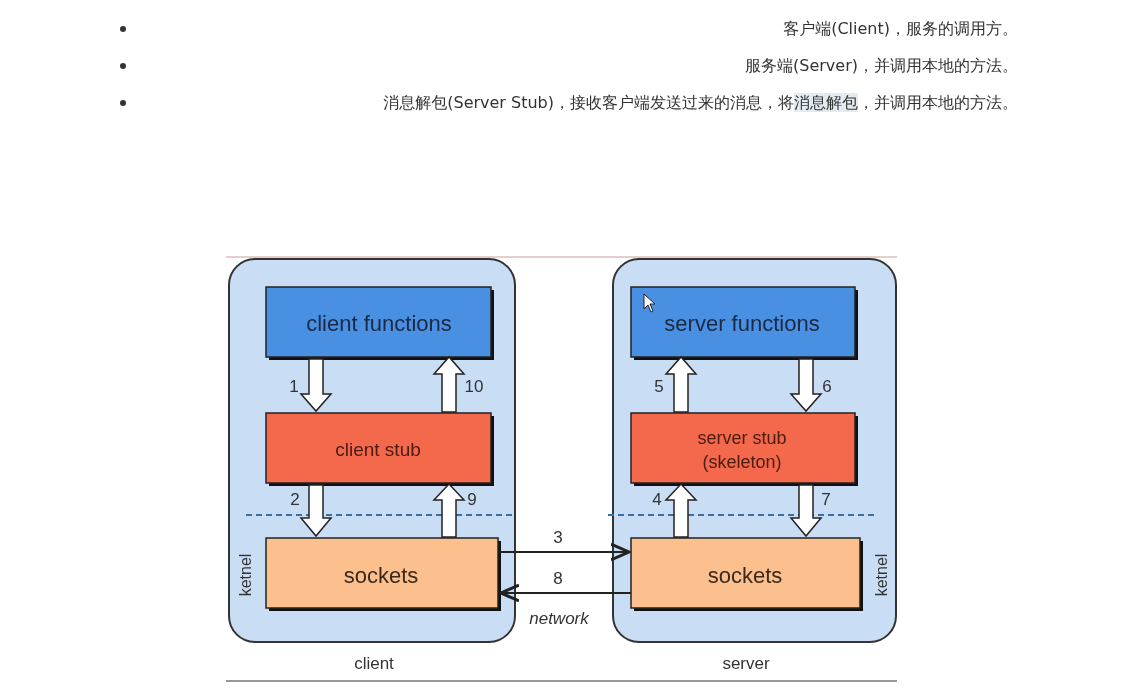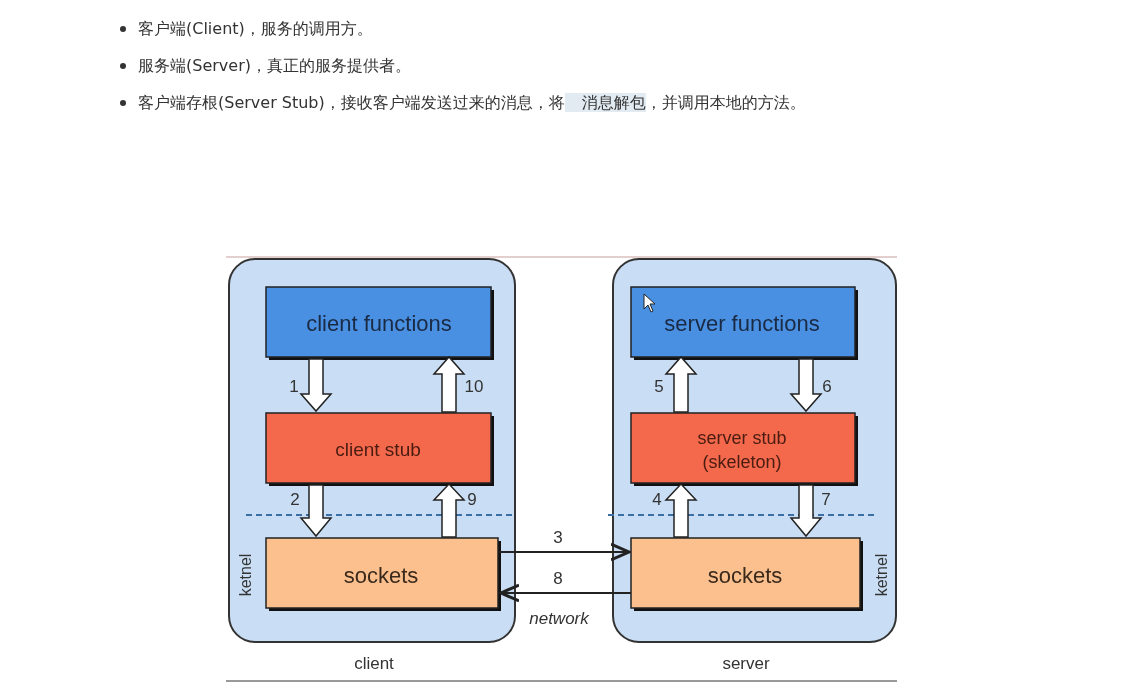--- a/index.html
+++ b/index.html
@@ -5,43 +5,43 @@
     html, body { margin: 0; padding: 0; }
     body {
       width: 1139px; height: 694px; overflow: hidden;
       background: #ffffff;
       font-family: "DejaVu Sans", "Liberation Sans", sans-serif;
       color: #333333;
       position: relative;
     }
     .bullets {
       position: absolute; left: 118px; top: 14px; width: 900px;
-      margin: 0; padding: 0; list-style: none;
+      margin: 0; padding: 0; list-style: none; text-align: right;
     }
     .bullet {
       position: relative; padding-left: 20px;
       font-size: 16px; line-height: 29px; margin-bottom: 8px;
       color: #333;
     }
     .bullet .dot {
       position: absolute; left: 2px; top: 12px;
       width: 6px; height: 6px; border-radius: 50%; background: #333;
     }
-    .hl { background: #e3ebf2; padding-left: 17px; }
+    .hl { background: #e3ebf2; }
 
     svg#diagram { position: absolute; left: 0; top: 0; }
     .lbl { font-family: "Liberation Sans", "DejaVu Sans", sans-serif; }
   </style>
 </head>
 <body>
 
 <ul class="bullets">
   <li class="bullet"><span class="dot"></span><span>客户端(Client)，服务的调用方。</span></li>
-  <li class="bullet"><span class="dot"></span><span>服务端(Server)，真正的服务提供者。</span></li>
-  <li class="bullet"><span class="dot"></span><span>客户端存根(Server Stub)，接收客户端发送过来的消息，将</span><span class="hl">消息解包</span><span>，并调用本地的方法。</span></li>
+  <li class="bullet"><span class="dot"></span><span>服务端(Server)，并调用本地的方法。</span></li>
+  <li class="bullet"><span class="dot"></span><span>消息解包(Server Stub)，接收客户端发送过来的消息，将</span><span class="hl">消息解包</span><span>，并调用本地的方法。</span></li>
 </ul>
 
 <svg id="diagram" width="1139" height="694" viewBox="0 0 1139 694">
   <defs>
     <marker id="ah" markerWidth="10" markerHeight="10" refX="9" refY="5" orient="auto">
       <path d="M0,1 L9,5 L0,9" fill="none" stroke="#222" stroke-width="1.5"></path>
     </marker>
   </defs>
 
   <line x1="226" y1="257" x2="897" y2="257" stroke="#c9a0a0" stroke-width="1.2"></line>

